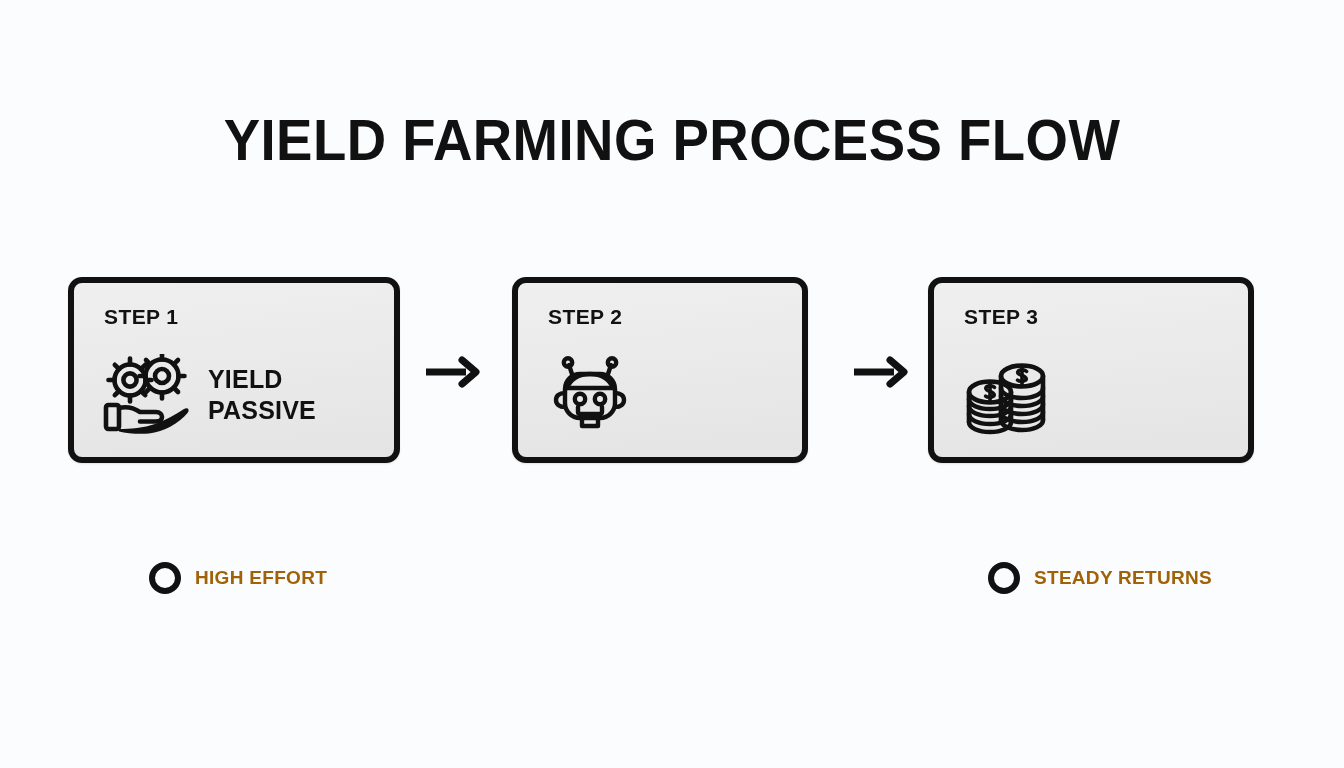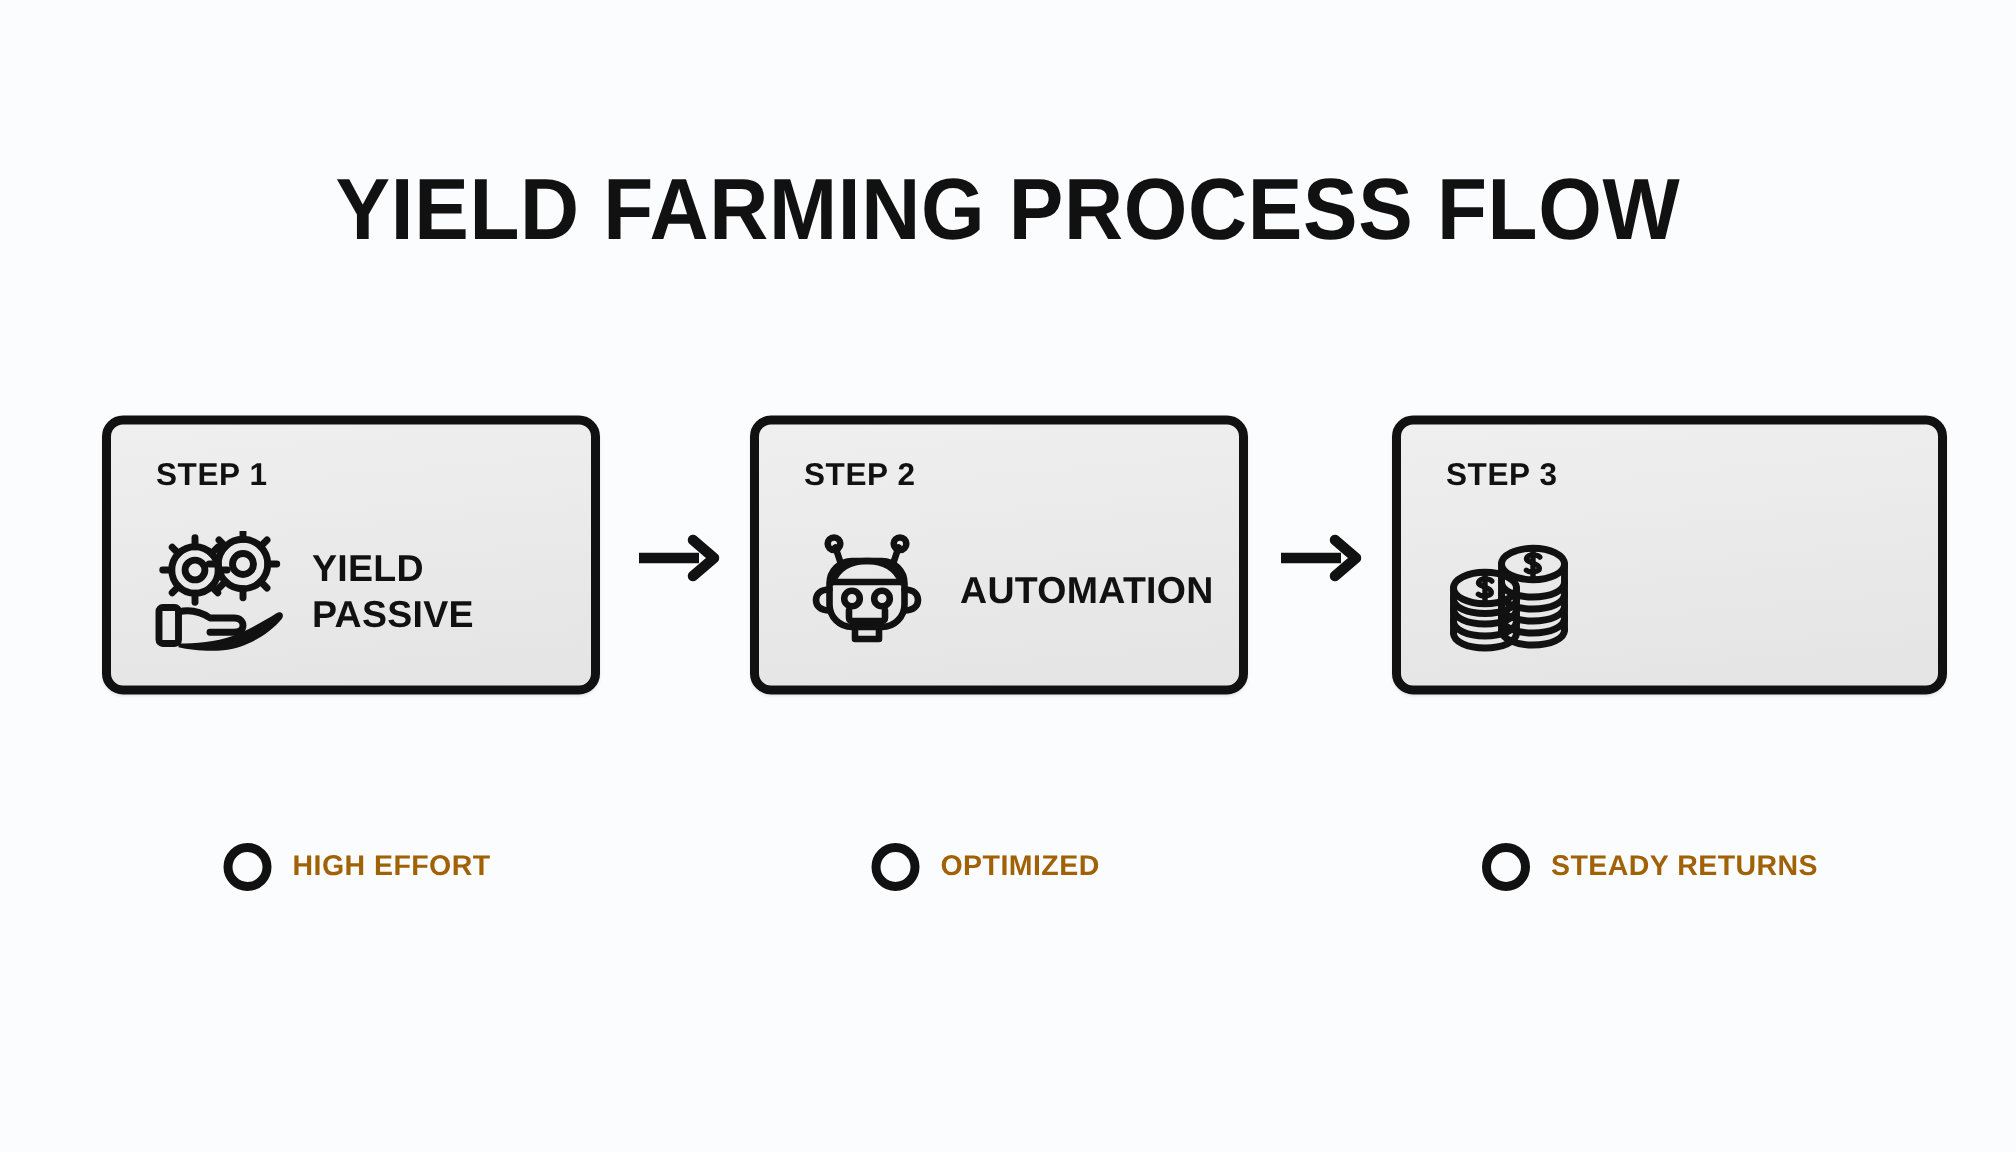--- a/index.html
+++ b/index.html
@@ -51,22 +51,22 @@
     position: absolute;
     top: 0;
     height: 186px;
     box-sizing: border-box;
     border: 6px solid #111111;
     border-radius: 14px;
     background: linear-gradient(175deg, #efefef 0%, #e9e9e9 55%, #e4e4e4 100%);
     box-shadow: 0 1px 2px rgba(0,0,0,0.10);
   }
   .step-card.c1 { left: 0px;   width: 332px; padding-left: 42px; }
-  .step-card.c2 { left: 432px; width: 332px; }
-  .step-card.c3 { left: 860px; width: 370px; }
+  .step-card.c2 { left: 444px; width: 296px; }
+  .step-card.c3 { left: 860px; width: 326px; }
 
   .step-label {
     position: absolute;
     top: 22px;
     left: 30px;
     font-size: 21px;
     font-weight: 700;
     color: #111111;
     letter-spacing: 0.4px;
   }
@@ -227,23 +227,20 @@
             <path d="M64 38 C70 38 73 41 73 45 C73 49 70 52 64 52"></path>
 
             <circle cx="29" cy="44" r="5.2"></circle>
             <circle cx="49" cy="44" r="5.2"></circle>
 
             <path d="M27 52 L27 57 C27 58.4 28 59 29.4 59 L48.6 59 C50 59 51 58.4 51 57 L51 52"></path>
 
             <path d="M31 63 L31 71 L47 71 L47 63"></path>
           </svg>
         </div>
-        <div class="step-text">
-          <span class="ln">AUTOMATION</span>
-        </div>
       </div>
     </div>
 
     <div class="step-card c3">
       <div class="step-label">STEP 3</div>
       <div class="step-body">
         <div class="step-icon">
           <svg width="86" height="82" viewBox="0 0 86 82" fill="none" stroke="#111111" stroke-width="4.6" stroke-linecap="round" stroke-linejoin="round">
 
             <g>
@@ -288,23 +285,19 @@
       <line x1="2" y1="17" x2="42" y2="17"></line>
       <polyline points="38,5 52,17 38,29" fill="none" stroke-linecap="round" stroke-linejoin="round"></polyline>
     </svg>
   </div>
 
   <div class="legend">
     <div class="legend-item l1">
       <div class="legend-circle"></div>
       <div class="legend-text">HIGH EFFORT</div>
     </div>
-    <div class="legend-item l2">
-      <div class="legend-circle"></div>
-      <div class="legend-text">OPTIMIZED</div>
-    </div>
     <div class="legend-item l3">
       <div class="legend-circle"></div>
       <div class="legend-text">STEADY RETURNS</div>
     </div>
   </div>
 
 </div>
 
 </body></html>

